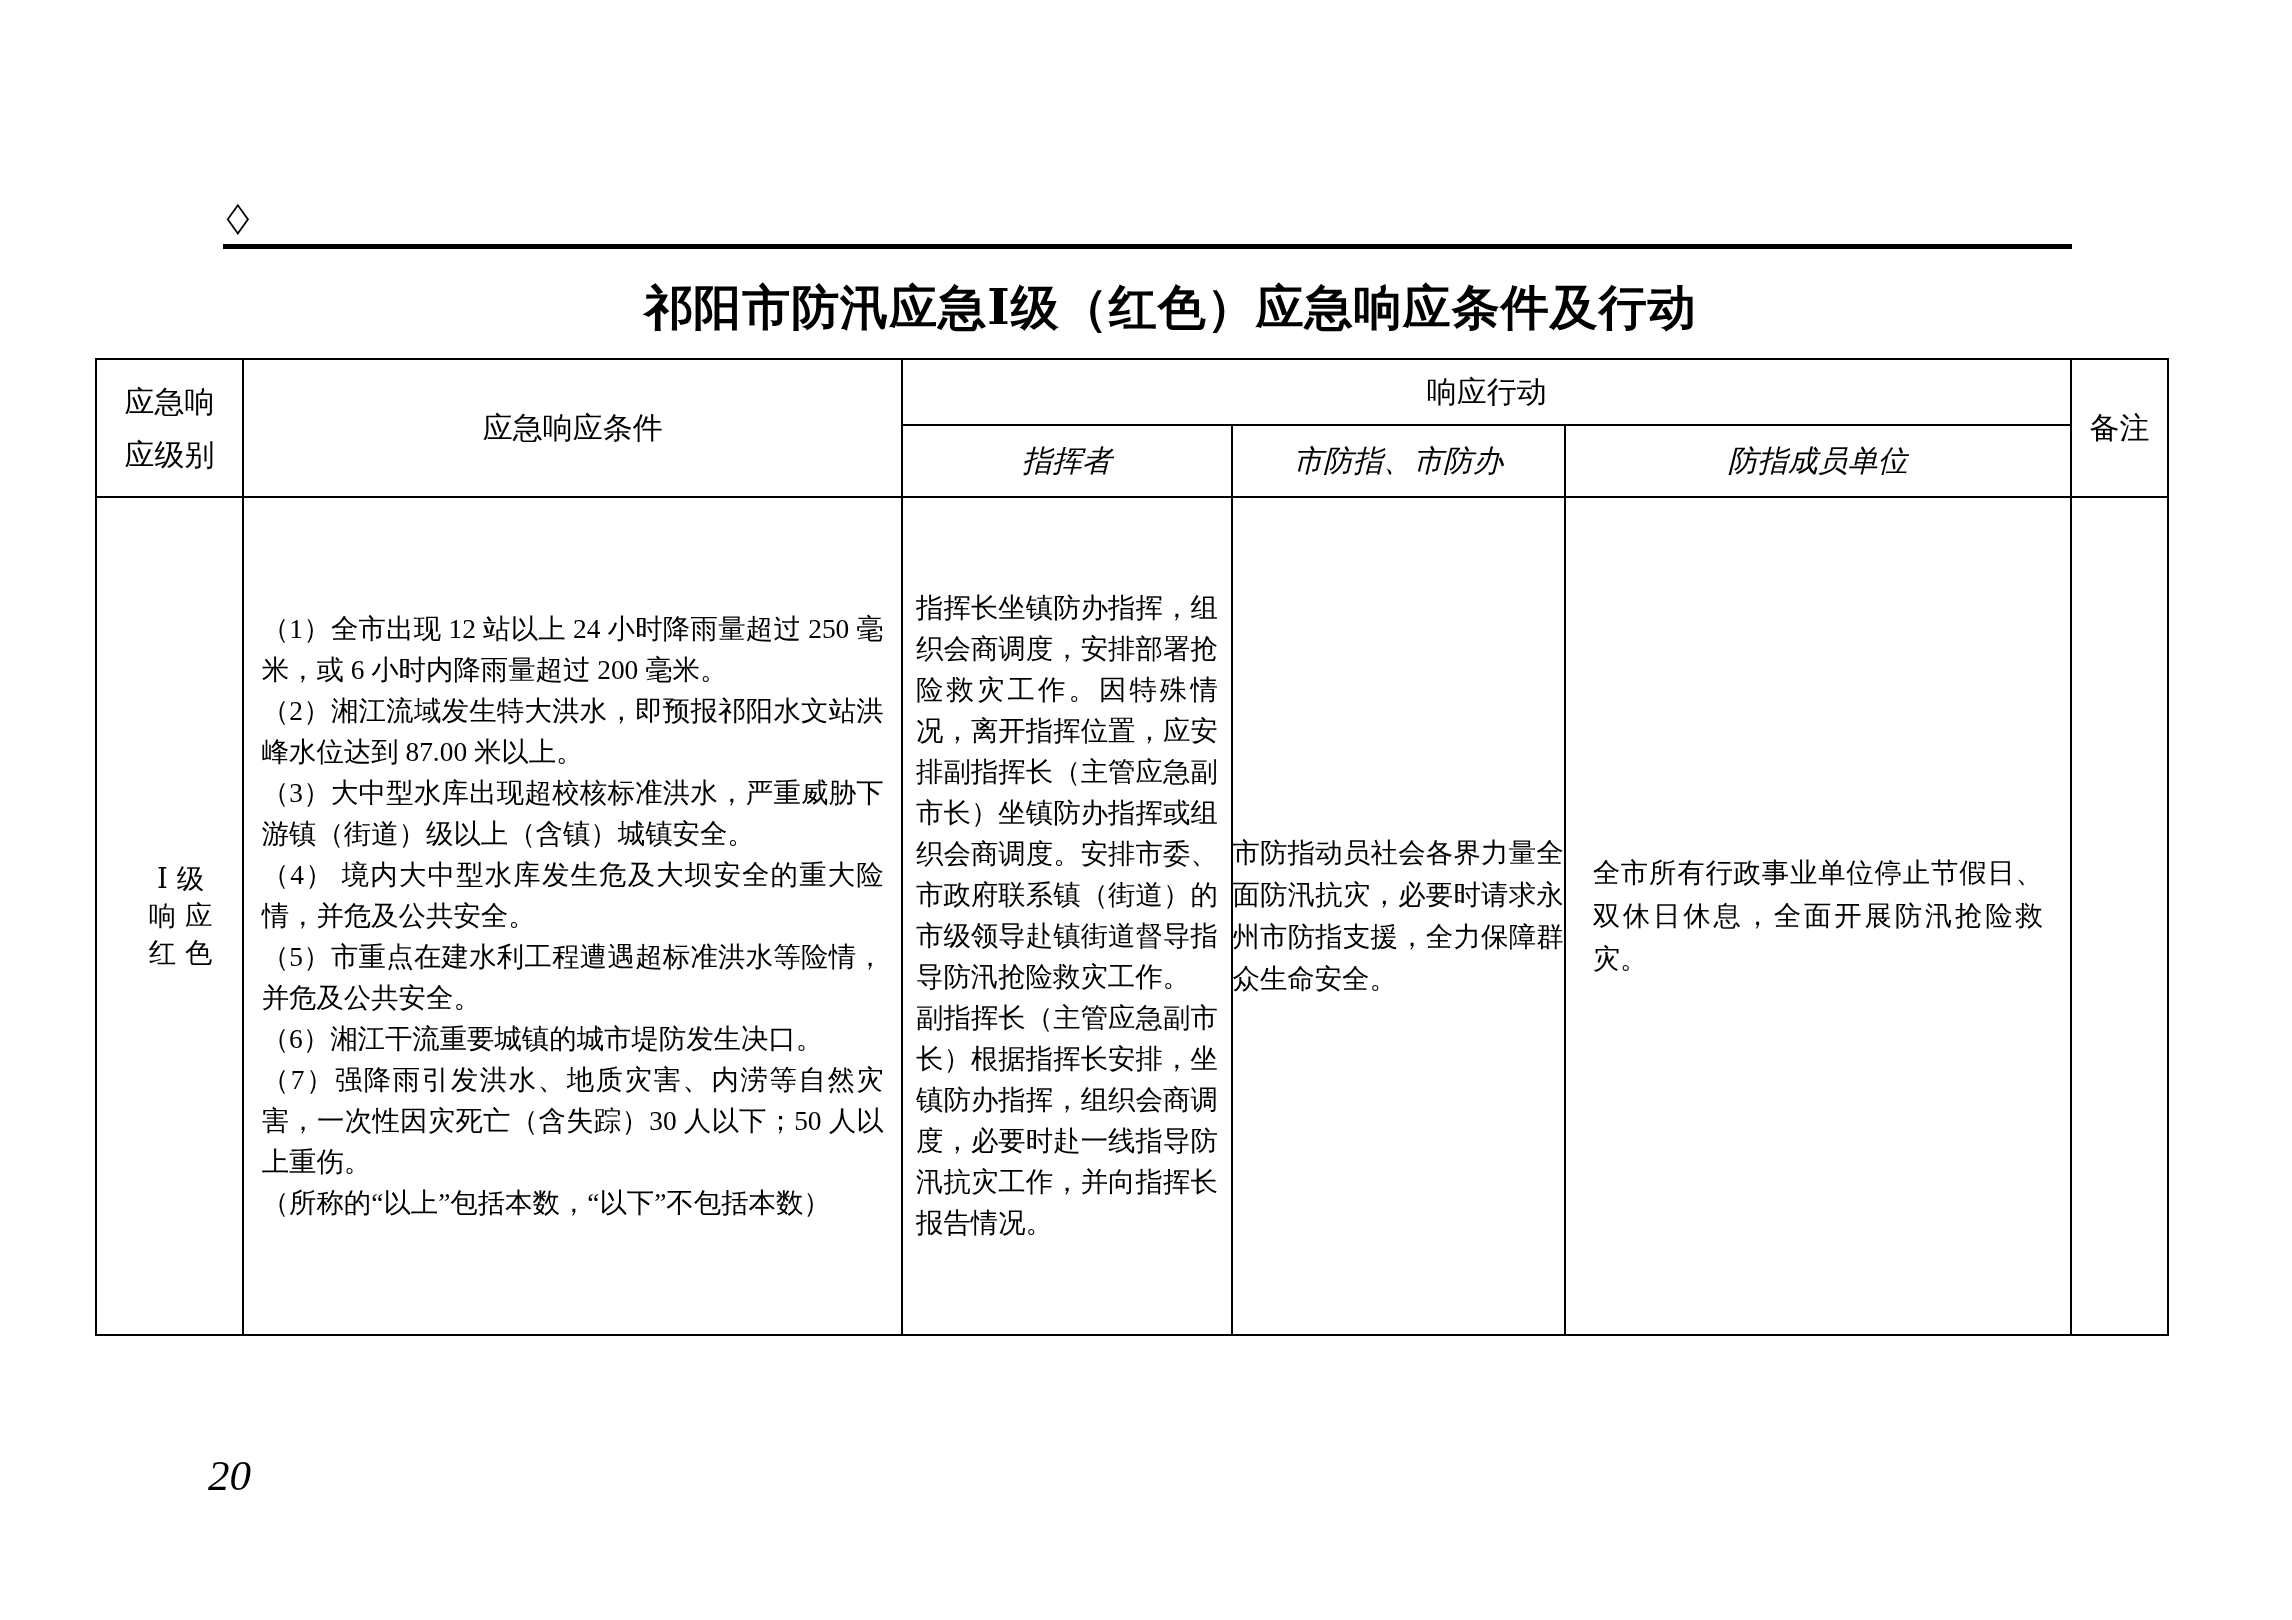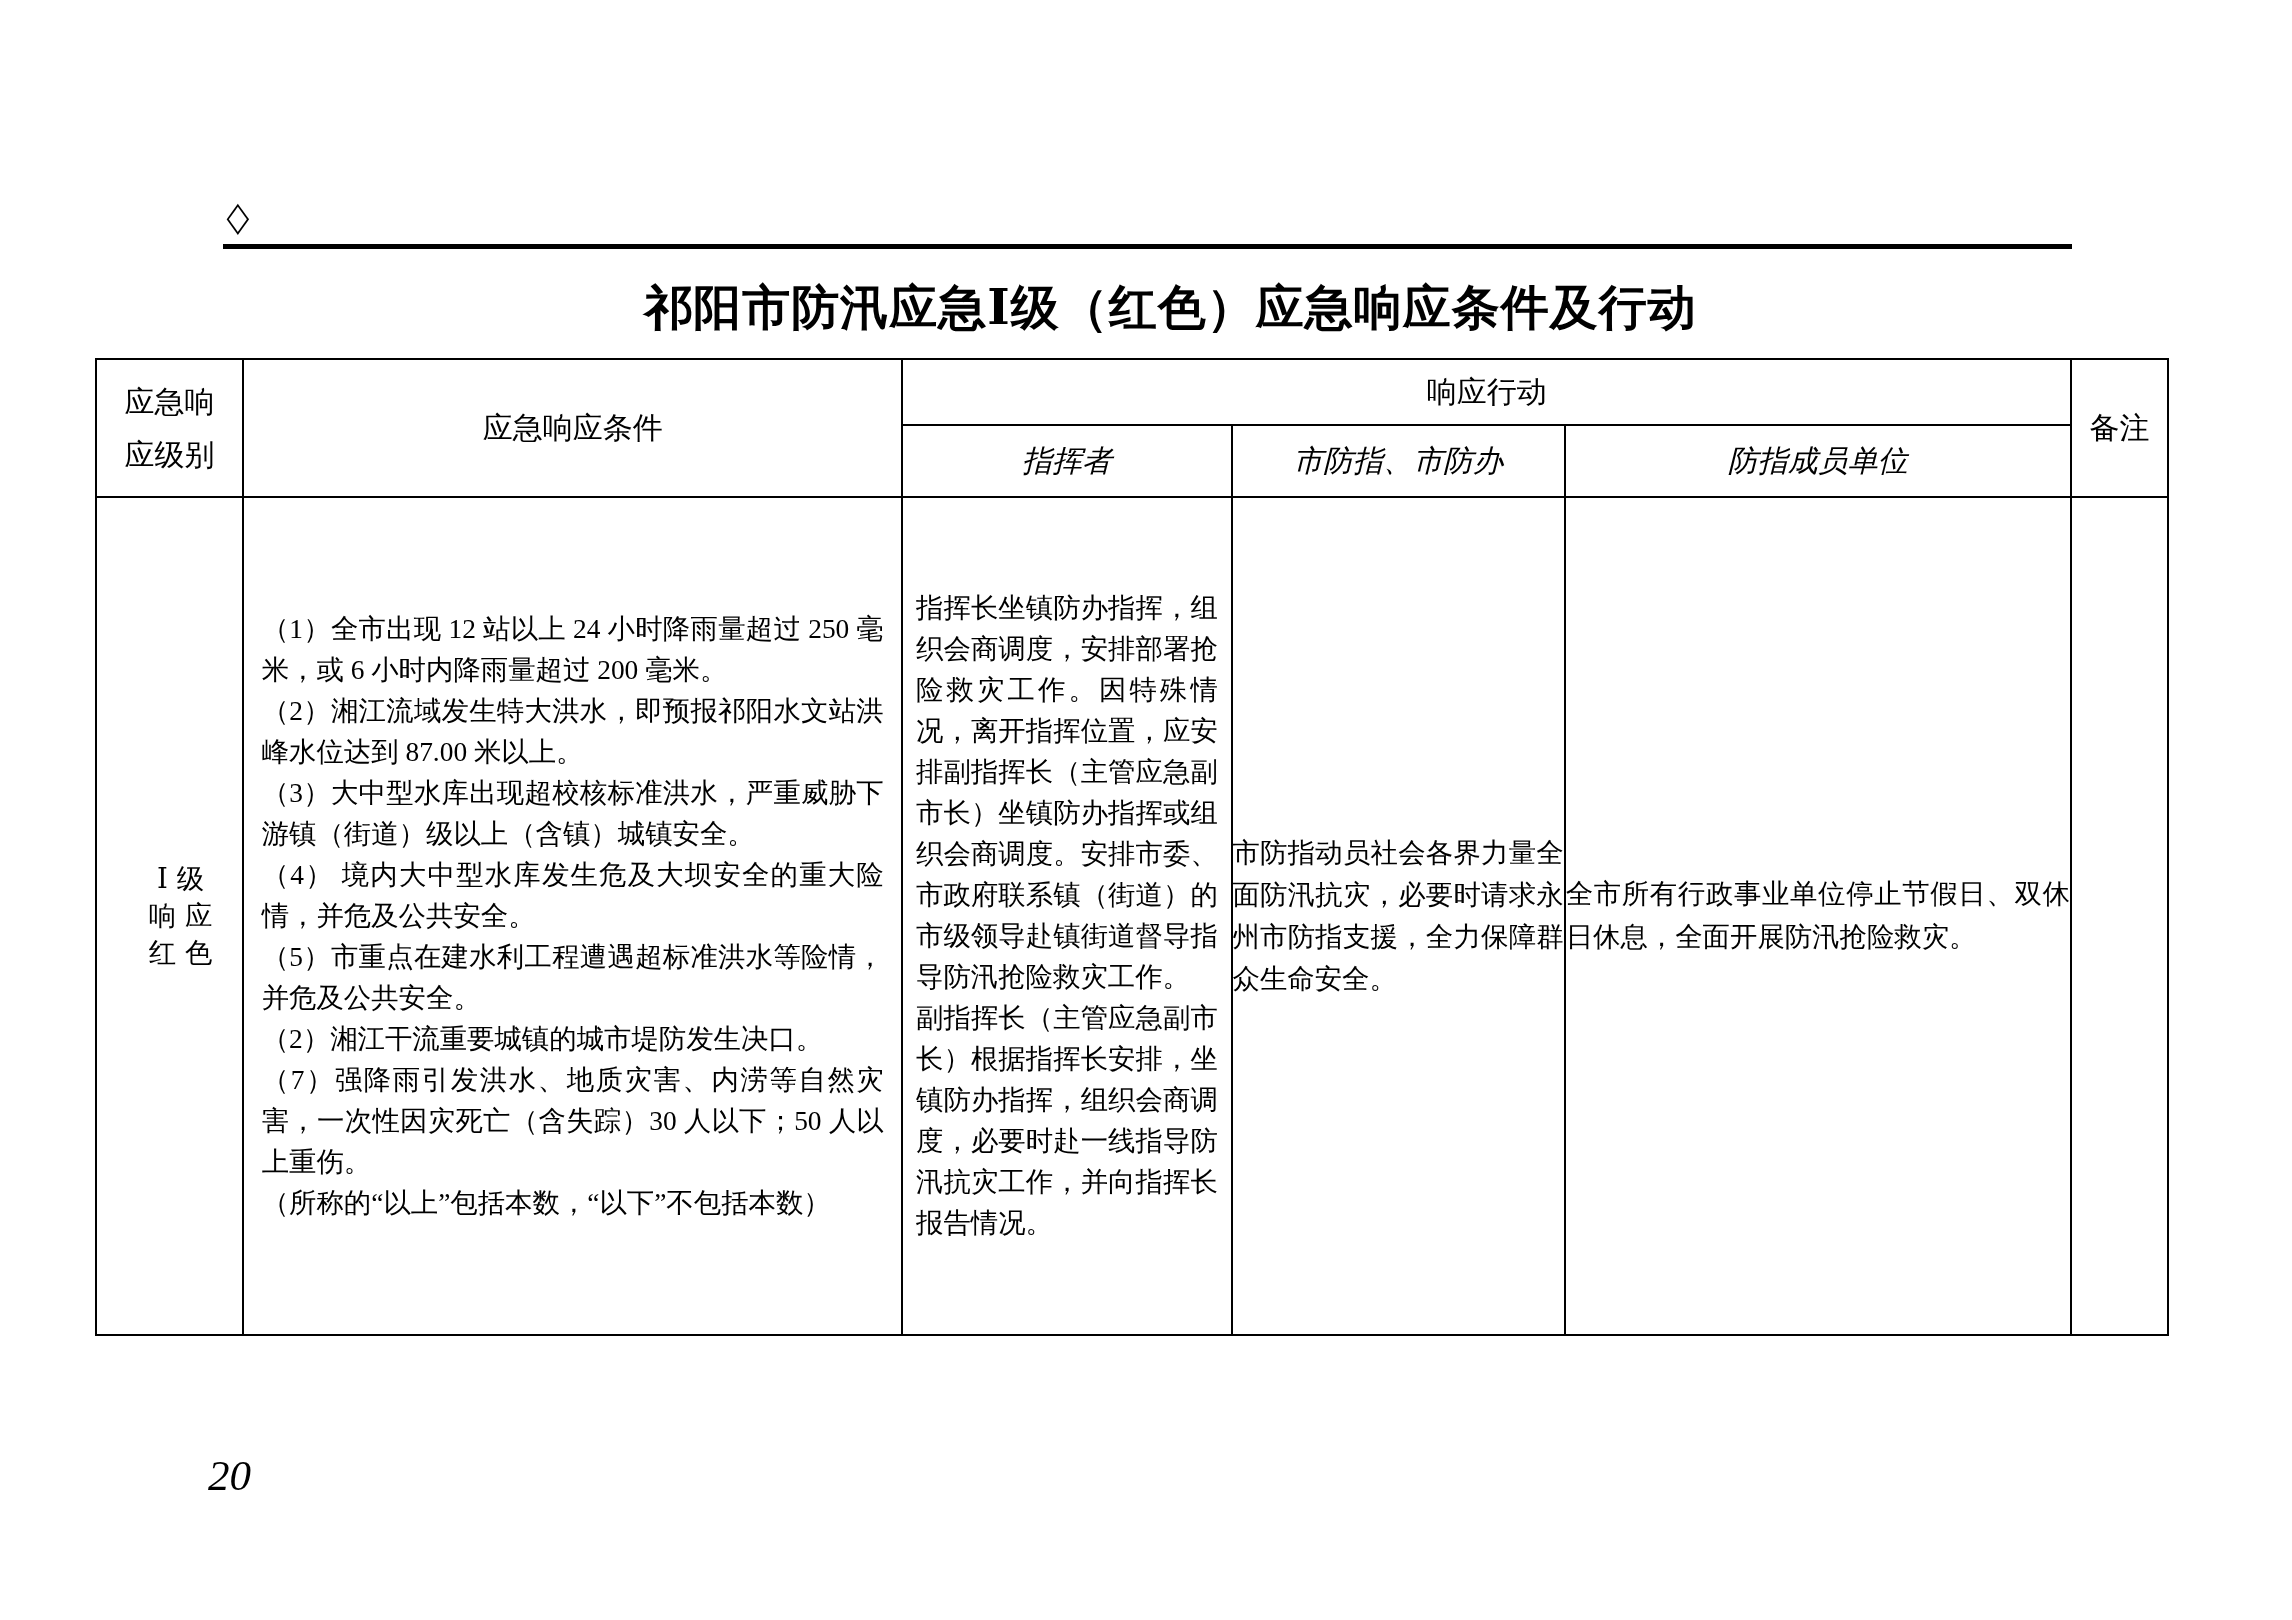--- a/index.html
+++ b/index.html
@@ -69,21 +69,21 @@
     line-height: 41px; text-align: justify; text-align-last: left;
   }
   .commander-cell { padding: 0 12.7px; }
   .commander-cell div {
     line-height: 41px; text-align: justify; text-align-last: left;
   }
   .office-cell { padding: 0 0; }
   .office-cell div {
     line-height: 42px; text-align: justify; text-align-last: left;
   }
-  .units-cell { padding: 0 0; }
+  .units-cell { padding: 0 27px; }
   .units-cell div {
     line-height: 43px; text-align: justify; text-align-last: left;
   }
   .remark-cell { }
 
   
   .page-number {
     position: absolute; left: 208px; top: 1451px;
     font-size: 43px; font-family: "Liberation Serif", "DejaVu Serif", serif; font-style: italic;
   }
@@ -129,21 +129,21 @@
             <div>Ⅰ 级</div>
             <div>响 应</div>
             <div>红 色</div>
           </td>
       <td class="cond-cell">
             <div>（1）全市出现 12 站以上 24 小时降雨量超过 250 毫米，或 6 小时内降雨量超过 200 毫米。</div>
             <div>（2）湘江流域发生特大洪水，即预报祁阳水文站洪峰水位达到 87.00 米以上。</div>
             <div>（3）大中型水库出现超校核标准洪水，严重威胁下游镇（街道）级以上（含镇）城镇安全。</div>
             <div>（4） 境内大中型水库发生危及大坝安全的重大险情，并危及公共安全。</div>
             <div>（5）市重点在建水利工程遭遇超标准洪水等险情，并危及公共安全。</div>
-            <div>（2）湘江干流重要城镇的城市堤防发生决口。</div>
+            <div>（6）湘江干流重要城镇的城市堤防发生决口。</div>
             <div>（7）强降雨引发洪水、地质灾害、内涝等自然灾害，一次性因灾死亡（含失踪）30 人以下；50 人以上重伤。</div>
             <div>（所称的“以上”包括本数，“以下”不包括本数）</div>
           </td>
       <td class="commander-cell">
             <div>指挥长坐镇防办指挥，组织会商调度，安排部署抢险救灾工作。因特殊情况，离开指挥位置，应安排副指挥长（主管应急副市长）坐镇防办指挥或组织会商调度。安排市委、市政府联系镇（街道）的市级领导赴镇街道督导指导防汛抢险救灾工作。</div>
             <div>副指挥长（主管应急副市长）根据指挥长安排，坐镇防办指挥，组织会商调度，必要时赴一线指导防汛抗灾工作，并向指挥长报告情况。</div>
           </td>
       <td class="office-cell">
         <div>市防指动员社会各界力量全面防汛抗灾，必要时请求永州市防指支援，全力保障群众生命安全。</div>
       </td>

